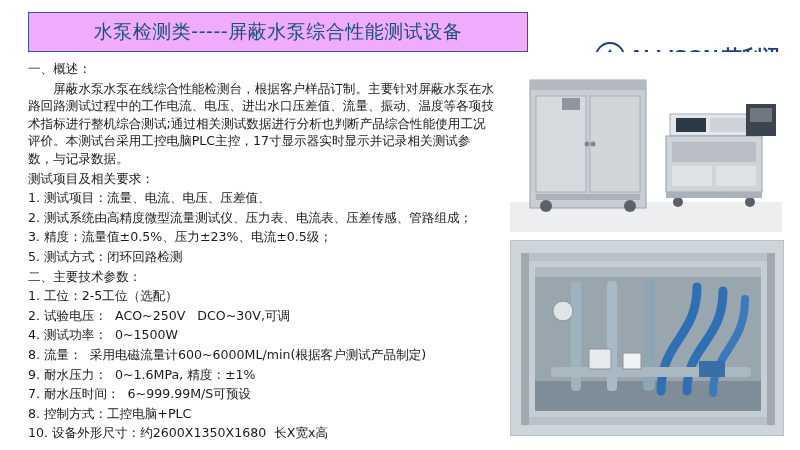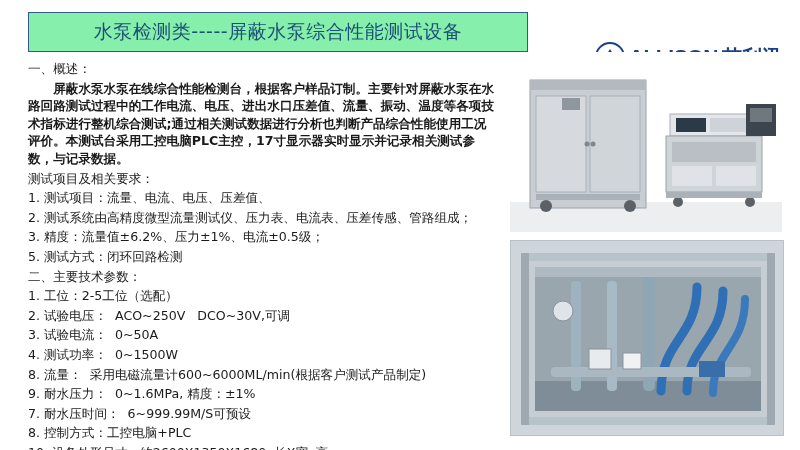--- a/index.html
+++ b/index.html
@@ -25,21 +25,21 @@
     position: absolute;
     left: 28px;
     top: 12px;
     width: 500px;
     height: 40px;
     border: 1px solid #2f5a8a;
     box-sizing: border-box;
     display: flex;
     align-items: center;
     justify-content: center;
-    background: #86efac;
+    background: #f0abfc;
   }
   .title-text {
     font-size: 19px;
     color: #1a5276;
     letter-spacing: 0.5px;
     white-space: nowrap;
     font-family: "DejaVu Sans", "Liberation Sans", sans-serif;
   }
 
   
@@ -84,21 +84,20 @@
     line-height: 17.6px;
     color: #1a1a1a;
     font-family: "DejaVu Sans", "Liberation Sans", sans-serif;
   }
   .content p {
     margin: 2px;
     white-space: pre-wrap;
   }
   .indent {
     text-indent: 2em;
-    font-weight: bold;
   }
 
   
   .photo {
     position: absolute;
     overflow: hidden;
     background: #d8dde2;
   }
   #photo-machine {
     left: 510px;
@@ -136,26 +135,25 @@
     <span class="logo-en">ALLISON</span>
     <span class="logo-cn">艾利讯</span>
   </div>
 
   <div class="content">
     <p>一、概述：</p>
     <p class="indent">屏蔽水泵水泵在线综合性能检测台，根据客户样品订制。主要针对屏蔽水泵在水路回路测试过程中的工作电流、电压、进出水口压差值、流量、振动、温度等各项技术指标进行整机综合测试;通过相关测试数据进行分析也判断产品综合性能使用工况评价。本测试台采用工控电脑PLC主控，17寸显示器实时显示并记录相关测试参数，与记录数据。</p>
     <p>测试项目及相关要求：</p>
     <p>1. 测试项目：流量、电流、电压、压差值、</p>
     <p>2. 测试系统由高精度微型流量测试仪、压力表、电流表、压差传感、管路组成；</p>
-    <p>3. 精度：流量值±6.2%、压力±1%、电流±0.5级；</p>
+    <p>3. 精度：流量值±0.5%、压力±23%、电流±0.5级；</p>
     <p>5. 测试方式：闭环回路检测</p>
     <p>二、主要技术参数：</p>
     <p>1. 工位：2-5工位（选配）</p>
     <p>2. 试验电压：  ACO~250V   DCO~30V,可调</p>
-    <p>3. 试验电流：  0~50A</p>
     <p>4. 测试功率：  0~1500W</p>
     <p>8. 流量：  采用电磁流量计600~6000ML/min(根据客户测试产品制定)</p>
     <p>9. 耐水压力：  0~1.6MPa, 精度：±1%</p>
     <p>7. 耐水压时间：  6~999.99M/S可预设</p>
     <p>8. 控制方式：工控电脑+PLC</p>
     <p>10. 设备外形尺寸：约2600X1350X1680  长X宽x高</p>
   </div>
 
   <div class="photo" id="photo-machine">
     <svg width="272" height="180" viewBox="0 0 272 180">

